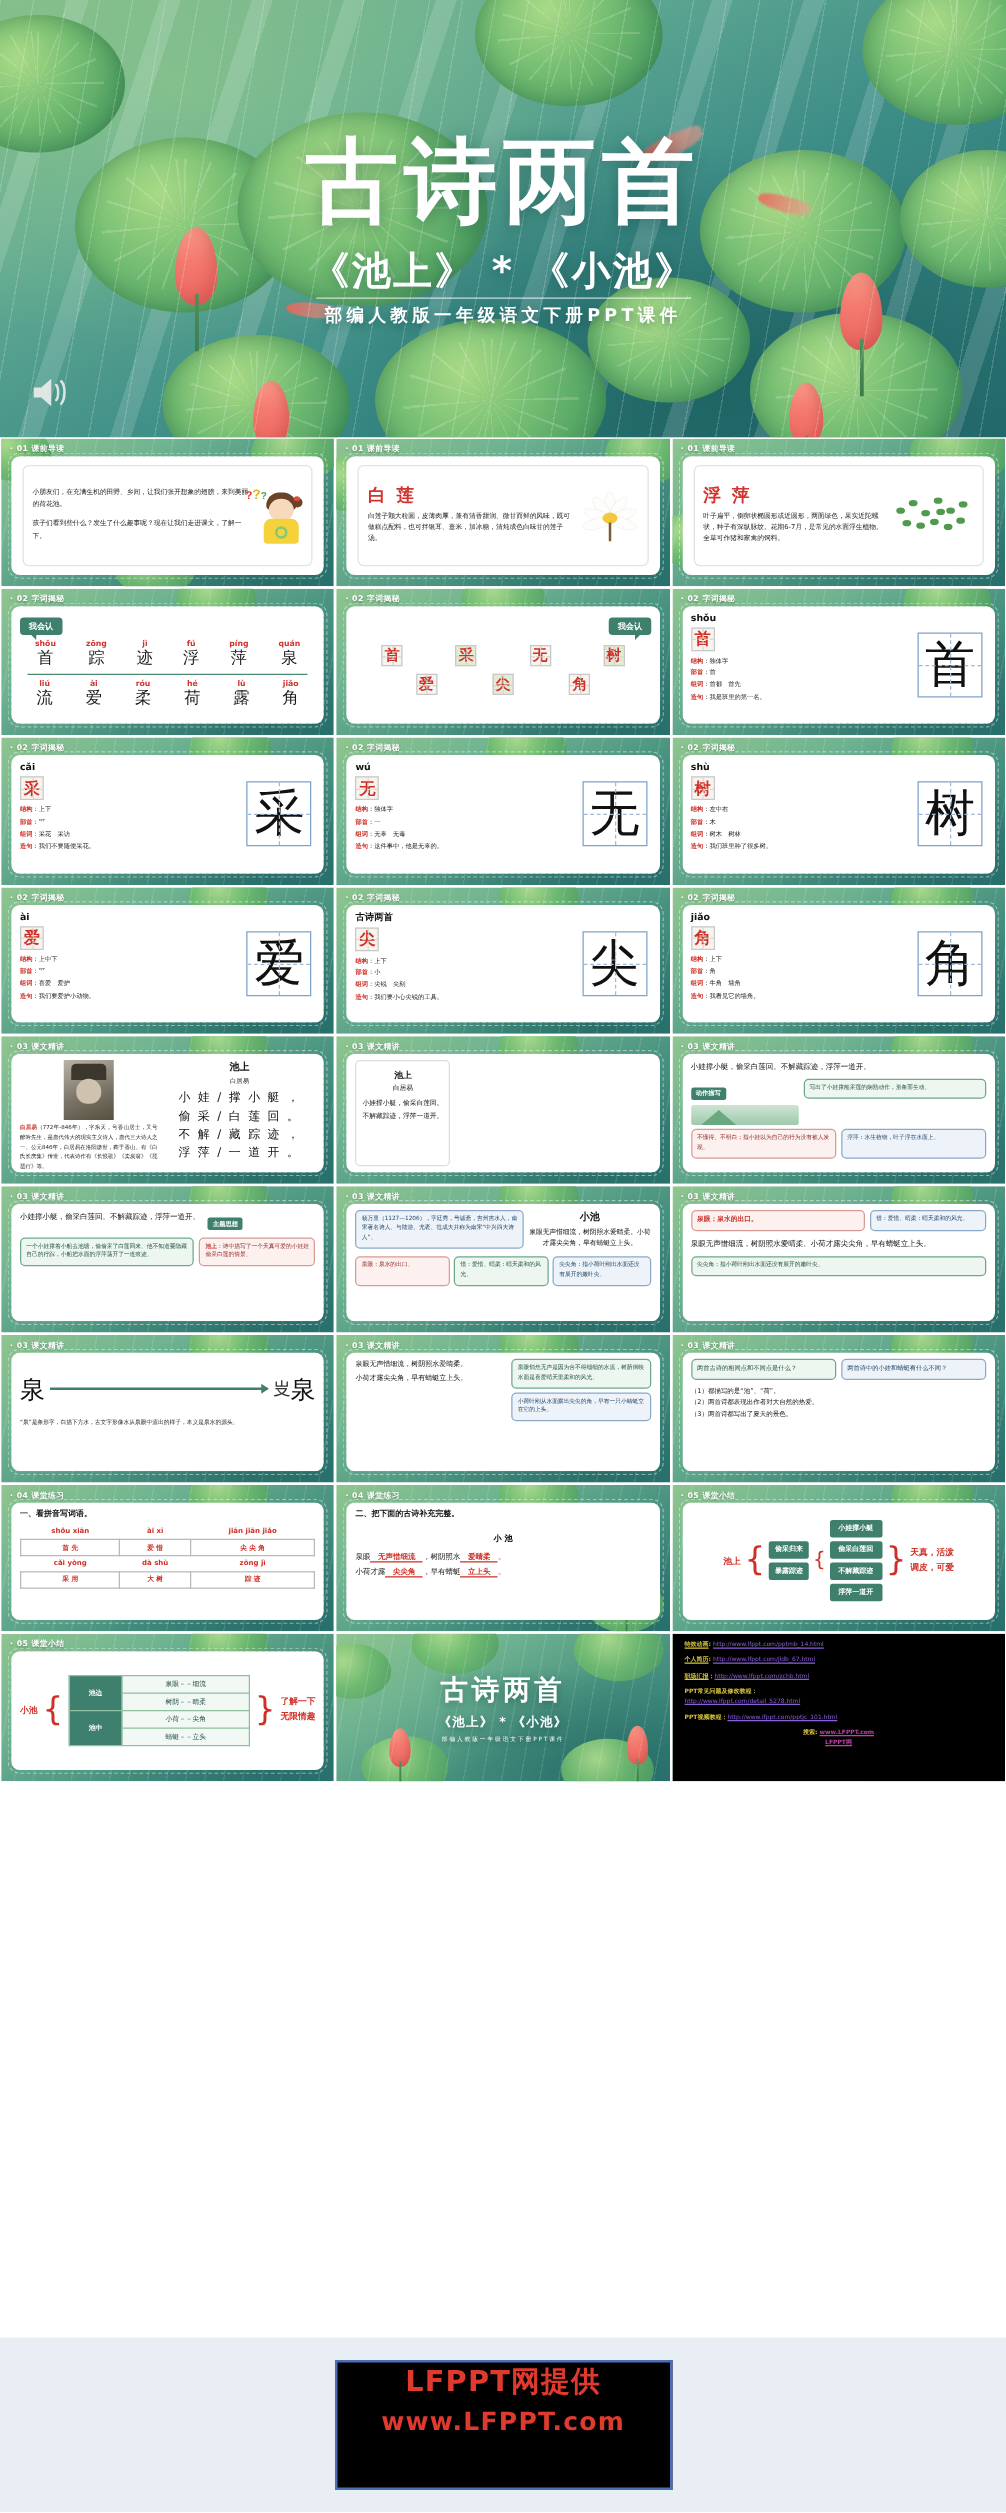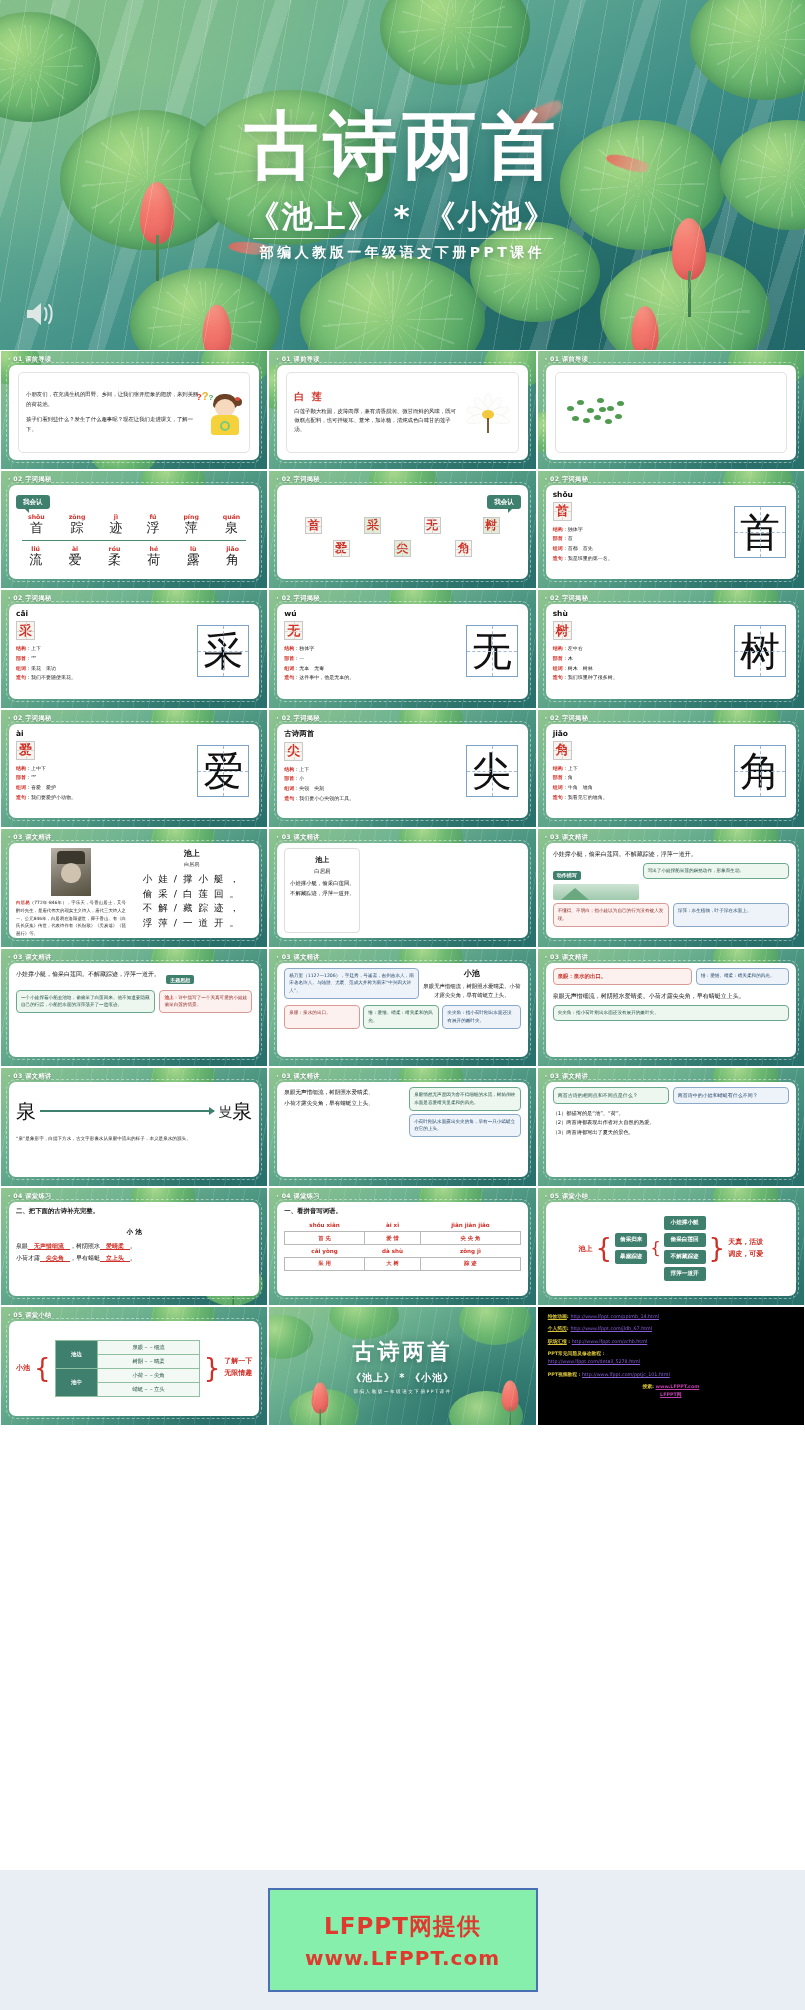--- a/index.html
+++ b/index.html
@@ -184,21 +184,21 @@
   .girl .bun  { position:absolute; left:26px; top:9px; width:8px; height:8px; border-radius:50%; background:#6b4226; }
   .girl .bow  { position:absolute; left:27px; top:8px; width:5px; height:4px; border-radius:50%; background:#e04a3c; }
   .girl .body { position:absolute; left:3px; top:26px; width:28px; height:20px; border-radius:6px 6px 3px 3px; background:#f5d23a; }
   .girl .swirl{ position:absolute; left:12px; top:32px; width:10px; height:10px; border-radius:50%; border:2px solid #7ec97a; }
   .qmarks { position:absolute; left:-12px; top:2px; font-size:9px; font-weight:700; line-height:1; }
   .qmarks span:nth-child(1){ color:#e0342b; }
   .qmarks span:nth-child(2){ color:#e8b21f; font-size:11px; }
   .qmarks span:nth-child(3){ color:#3da84e; font-size:8px; }
 
   
-  .plant-title { font-size: 10px; font-weight: 700; color: #d1342c; letter-spacing: 2px; margin-bottom: 3px; }
+  .plant-title { font-size: 14px; font-weight: 700; color: #d1342c; letter-spacing: 2px; margin-bottom: 3px; }
   .white-lotus {
     position: relative; width: 46px; height: 44px; flex: 0 0 46px;
   }
   .white-lotus .petal {
     position:absolute; left:19px; top:4px; width:8px; height:22px;
     background:#fdfdfb; border-radius:50% 50% 40% 40%;
     box-shadow: 0 0 1px rgba(0,0,0,.15);
     transform-origin: 50% 100%;
   }
   .white-lotus .core { position:absolute; left:17px; top:20px; width:12px; height:9px; border-radius:50%; background:#f2c83c; }
@@ -377,22 +377,22 @@
 
   
   .watermark {
     position: absolute; left: 0; top: 1870px;
     width: 805px; height: 140px;
     background: #e9eef5;
     display: flex; align-items: center; justify-content: center;
   }
   .wm-box {
     width: 270px; height: 104px;
-    border: 2px solid #4a6fb5; background: #86efac;
-    display: flex; flex-direction: column; align-items: center; justify-content: center;
+    border: 2px solid #4a6fb5; background: #000000;
+    display: flex; flex-direction: column; align-items: center; 
   }
   .wm-1 { font-size: 23px; font-weight: 700; color: #e03a2f; letter-spacing: 1px; }
   .wm-2 { font-size: 20px; font-weight: 700; color: #e03a2f; letter-spacing: 1px; margin-top: 4px; }
 </style>
 </head>
 <body>
 
 <div id="page">
 
   <div class="hero">
@@ -486,20 +486,24 @@
       </div>
     </div>
 
     <div class="slide">
       <div class="mini-pad" style="left:-16px; top:60px; width:58px; height:42px;"></div>
       <div class="mini-pad" style="left:190px; top:-16px; width:80px; height:54px;"></div>
       <div class="mini-rain"></div>
       <div class="slide-label cn">· 01  课前导读</div>
       <div class="card">
         <div class="inner-box">
+          <div style="flex:1 1 auto;">
+            <div class="plant-title cn">浮 萍</div>
+            <div class="body-text cn">叶子扁平，倒卵状椭圆形或近圆形，两面绿色，果实近陀螺状，种子有深纵脉纹。花期6-7月，是常见的水面浮生植物。全草可作猪和家禽的饲料。</div>
+          </div>
           <div class="duckweed">
             <i style="left:4px;  top:12px;"></i>
               <i style="left:14px; top:6px;"></i>
             <i style="left:24px; top:14px;"></i>
               <i style="left:34px; top:4px;"></i>
             <i style="left:44px; top:12px;"></i>
               <i style="left:54px; top:7px;"></i>
             <i style="left:9px;  top:22px;"></i>
               <i style="left:20px; top:24px;"></i>
             <i style="left:31px; top:21px;"></i>
@@ -906,36 +910,20 @@
       <div class="card tight">
         <div style="display:flex; gap:4px;">
           <div class="note-green cn" style="flex:1 1 50%; font-size:5px;">两首古诗的相同点和不同点是什么？</div>
           <div class="note-blue cn" style="flex:1 1 50%; font-size:5px;">两首诗中的小娃和蜻蜓有什么不同？</div>
         </div>
         <div style="margin-top:5px;">
           <div class="annot-line cn" style="font-size:5.2px;">（1）都描写的是“池”、“荷”。</div>
           <div class="annot-line cn" style="font-size:5.2px;">（2）两首诗都表现出作者对大自然的热爱。</div>
           <div class="annot-line cn" style="font-size:5.2px;">（3）两首诗都写出了夏天的景色。</div>
         </div>
-      </div>
-    </div>
-
-    <div class="slide">
-      <div class="mini-pad" style="left:130px; top:-14px; width:64px; height:46px;"></div>
-      <div class="mini-pad" style="left:200px; top:74px; width:62px; height:44px;"></div>
-      <div class="lotus" style="left:215px; top:52px; transform:scale(.5);"></div>
-      <div class="mini-rain"></div>
-      <div class="slide-label cn">· 04  课堂练习</div>
-      <div class="card tight">
-        <div class="ex-title cn">二、把下面的古诗补充完整。</div>
-        <div style="text-align:center; margin-top:2px;">
-          <span class="cn" style="font-size:6.5px; font-weight:700;">小 池</span>
-        </div>
-        <div class="fill-line cn" style="margin-top:2px;"><span>泉眼</span><span class="blank">无声惜细流</span><span>，</span><span>树阴照水</span><span class="blank">爱晴柔</span><span>。</span></div>
-        <div class="fill-line cn"><span>小荷才露</span><span class="blank">尖尖角</span><span>，</span><span>早有蜻蜓</span><span class="blank">立上头</span><span>。</span></div>
       </div>
     </div>
 
     <div class="slide">
       <div class="mini-pad" style="left:150px; top:-14px; width:64px; height:46px;"></div>
       <div class="mini-rain"></div>
       <div class="slide-label cn">· 04  课堂练习</div>
       <div class="card tight">
         <div class="ex-title cn">一、看拼音写词语。</div>
         <table class="ex-table">
@@ -959,20 +947,36 @@
             <td class="ans cn">采 用</td>
             <td class="ans cn">大 树</td>
             <td class="ans cn">踪 迹</td>
           </tr>
         </tbody>
           </table>
       </div>
     </div>
 
     <div class="slide">
+      <div class="mini-pad" style="left:130px; top:-14px; width:64px; height:46px;"></div>
+      <div class="mini-pad" style="left:200px; top:74px; width:62px; height:44px;"></div>
+      <div class="lotus" style="left:215px; top:52px; transform:scale(.5);"></div>
+      <div class="mini-rain"></div>
+      <div class="slide-label cn">· 04  课堂练习</div>
+      <div class="card tight">
+        <div class="ex-title cn">二、把下面的古诗补充完整。</div>
+        <div style="text-align:center; margin-top:2px;">
+          <span class="cn" style="font-size:6.5px; font-weight:700;">小 池</span>
+        </div>
+        <div class="fill-line cn" style="margin-top:2px;"><span>泉眼</span><span class="blank">无声惜细流</span><span>，</span><span>树阴照水</span><span class="blank">爱晴柔</span><span>。</span></div>
+        <div class="fill-line cn"><span>小荷才露</span><span class="blank">尖尖角</span><span>，</span><span>早有蜻蜓</span><span class="blank">立上头</span><span>。</span></div>
+      </div>
+    </div>
+
+    <div class="slide">
       <div class="mini-pad" style="left:175px; top:-14px; width:66px; height:46px;"></div>
       <div class="mini-rain"></div>
       <div class="slide-label cn">· 05  课堂小结</div>
       <div class="card tight">
         <div class="brace-wrap">
           <div class="brace-label cn">池上</div>
           <div class="brace">{</div>
           <div class="brace-col">
             <div class="g-chip cn">偷采归来</div>
             <div class="g-chip cn">暴露踪迹</div>

